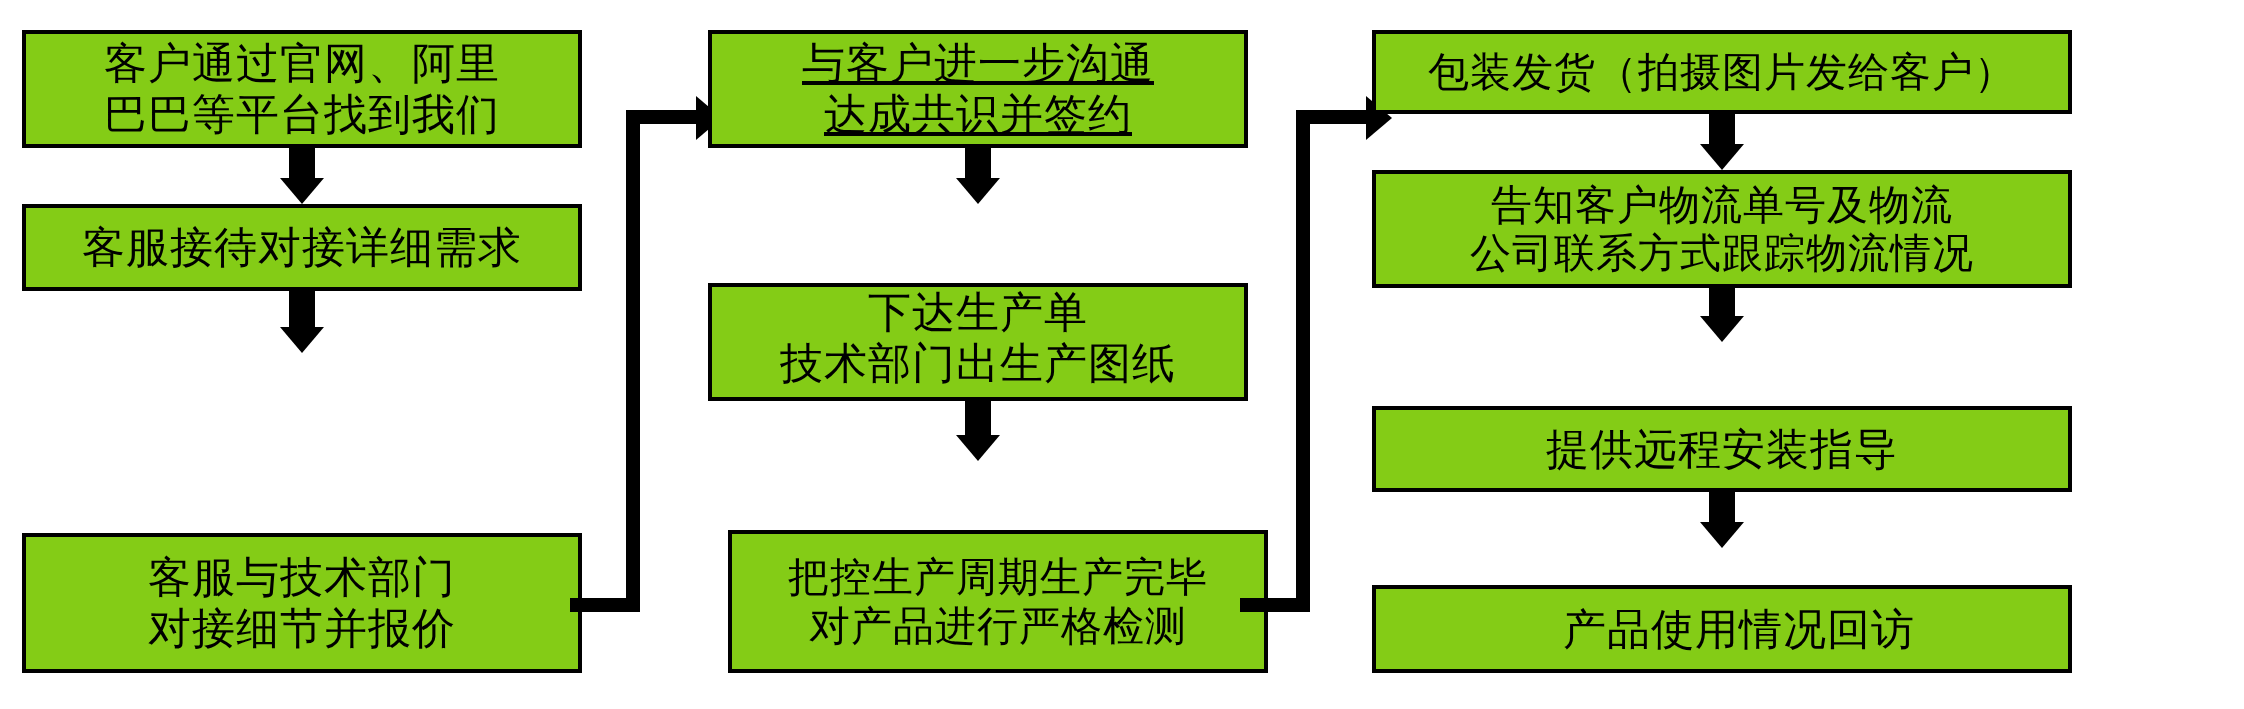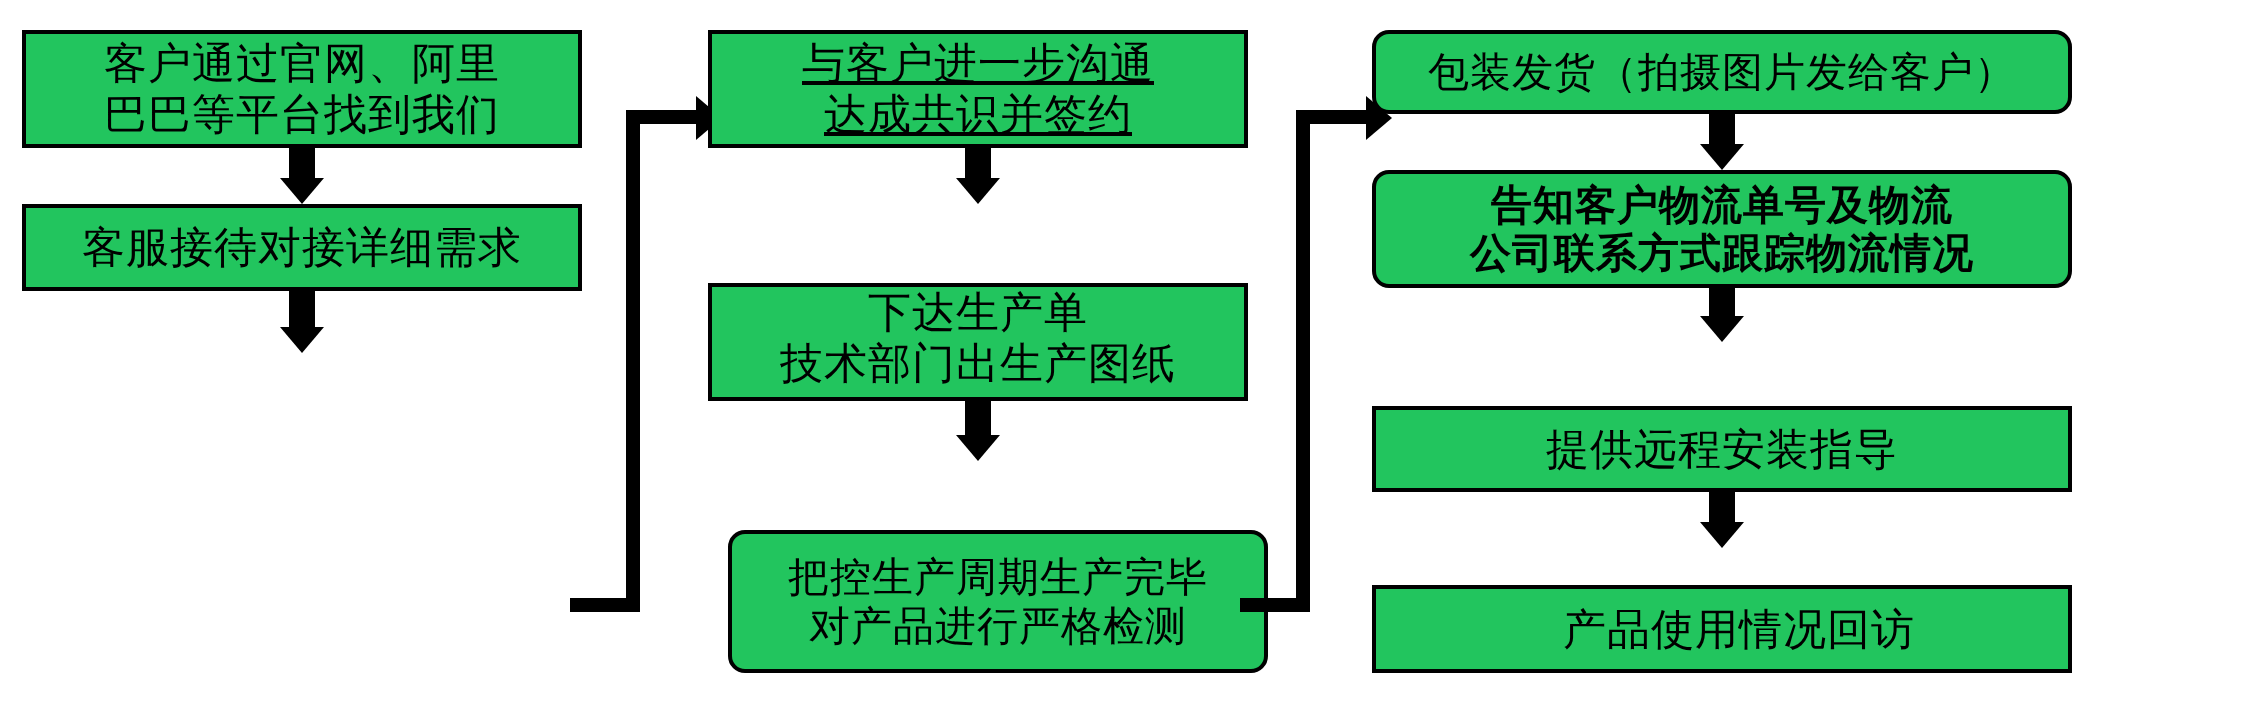--- a/index.html
+++ b/index.html
@@ -14,36 +14,35 @@
     position: relative;
     width: 2244px;
     height: 709px;
     background: #ffffff;
     overflow: hidden;
   }
   .node {
     position: absolute;
     box-sizing: border-box;
     border: 4px solid #000000;
-    background: #22c55e;
+    background: #84cc16;
     display: flex;
     align-items: center;
     justify-content: center;
     text-align: center;
     color: #000000;
     font-size: 43px;
     line-height: 1.18;
     letter-spacing: 1px;
     white-space: pre-line;
     padding: 2px 6px;
   }
   .node.tight {
     padding: 2px 2px;
     font-size: 41px;
-    border-radius: 17px;
   }
   .arrow-v {
     position: absolute;
   }
   .arrow-v .shaft {
     position: absolute;
     background: #000000;
     left: 50%;
     transform: translateX(-50%);
   }
@@ -86,20 +85,22 @@
     <div class="head" style="top:30px;"></div>
   </div>
 
   <div class="node" style="left:22px; top:204px; width:560px; height:87px;text-align:center;">客服接待对接详细需求</div>
 
   <div class="arrow-v" style="left:22px; top:291px; width:560px; height:64px;">
     <div class="shaft" style="top:0; width:26px; height:38px;"></div>
     <div class="head" style="top:36px;"></div>
   </div>
 
+  <div class="node" style="left:22px; top:533px; width:560px; height:140px;">客服与技术部门
+对接细节并报价</div>
 
   <div class="connector" style="left:570px; top:110px; width:150px; height:500px;">
     <div class="seg" style="left:0px; top:488px; width:70px; height:14px;"></div>
     <div class="seg" style="left:56px; top:0px; width:14px; height:502px;"></div>
     <div class="seg" style="left:56px; top:0px; width:74px; height:14px;"></div>
     <div class="head-right" style="left:126px; top:-14px;"></div>
   </div>
 
   <div class="node" style="left:708px; top:30px; width:540px; height:118px;text-decoration:underline;">与客户进一步沟通
 达成共识并签约</div>
@@ -127,21 +128,21 @@
     <div class="head-right" style="left:126px; top:-14px;"></div>
   </div>
 
   <div class="node tight" style="left:1372px; top:30px; width:700px; height:84px;">包装发货（拍摄图片发给客户）</div>
 
   <div class="arrow-v" style="left:1372px; top:114px; width:700px; height:56px;">
     <div class="shaft" style="top:0; width:26px; height:32px;"></div>
     <div class="head" style="top:30px;"></div>
   </div>
 
-  <div class="node tight" style="left:1372px; top:170px; width:700px; height:118px;font-weight:bold;">告知客户物流单号及物流
+  <div class="node tight" style="left:1372px; top:170px; width:700px; height:118px;">告知客户物流单号及物流
 公司联系方式跟踪物流情况</div>
 
   <div class="arrow-v" style="left:1372px; top:288px; width:700px; height:54px;">
     <div class="shaft" style="top:0; width:26px; height:30px;"></div>
     <div class="head" style="top:28px;"></div>
   </div>
 
   <div class="node" style="left:1372px; top:406px; width:700px; height:86px;">提供远程安装指导</div>
 
   <div class="arrow-v" style="left:1372px; top:492px; width:700px; height:56px;">

